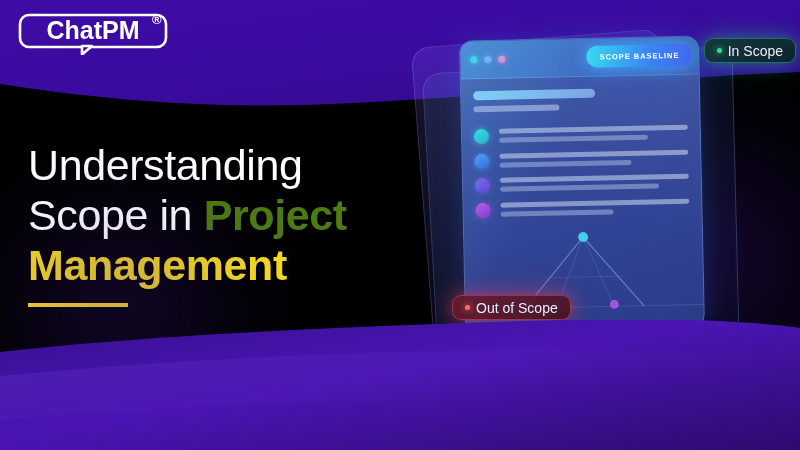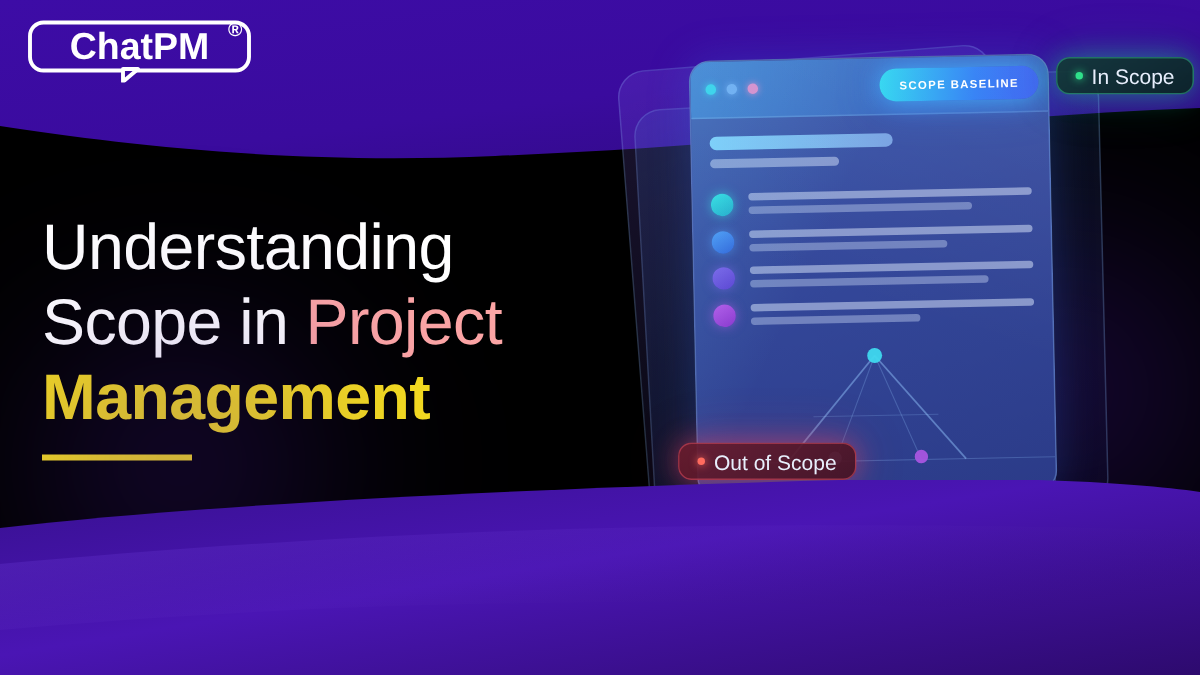--- a/index.html
+++ b/index.html
@@ -196,21 +196,21 @@
     z-index:6;
     width:360px;
   }
   #headline .hl {
     font-size:43px;
     line-height:50px;
     font-weight:normal;
     color:#ffffff;
     letter-spacing:-0.4px;
   }
-  #headline .hl .accent { color:#fca5a5; font-weight:normal; }
+  #headline .hl .accent { color:#4d7c0f; font-weight:bold; }
   #headline .hl .accent-line { display:block; color:#F5DC1E; font-weight:bold; }
   .underline-bar {
     margin-top:13px;
     width:100px; height:4px;
     background:#F5DC1E;
   }
 </style>
 </head>
 <body>
 

